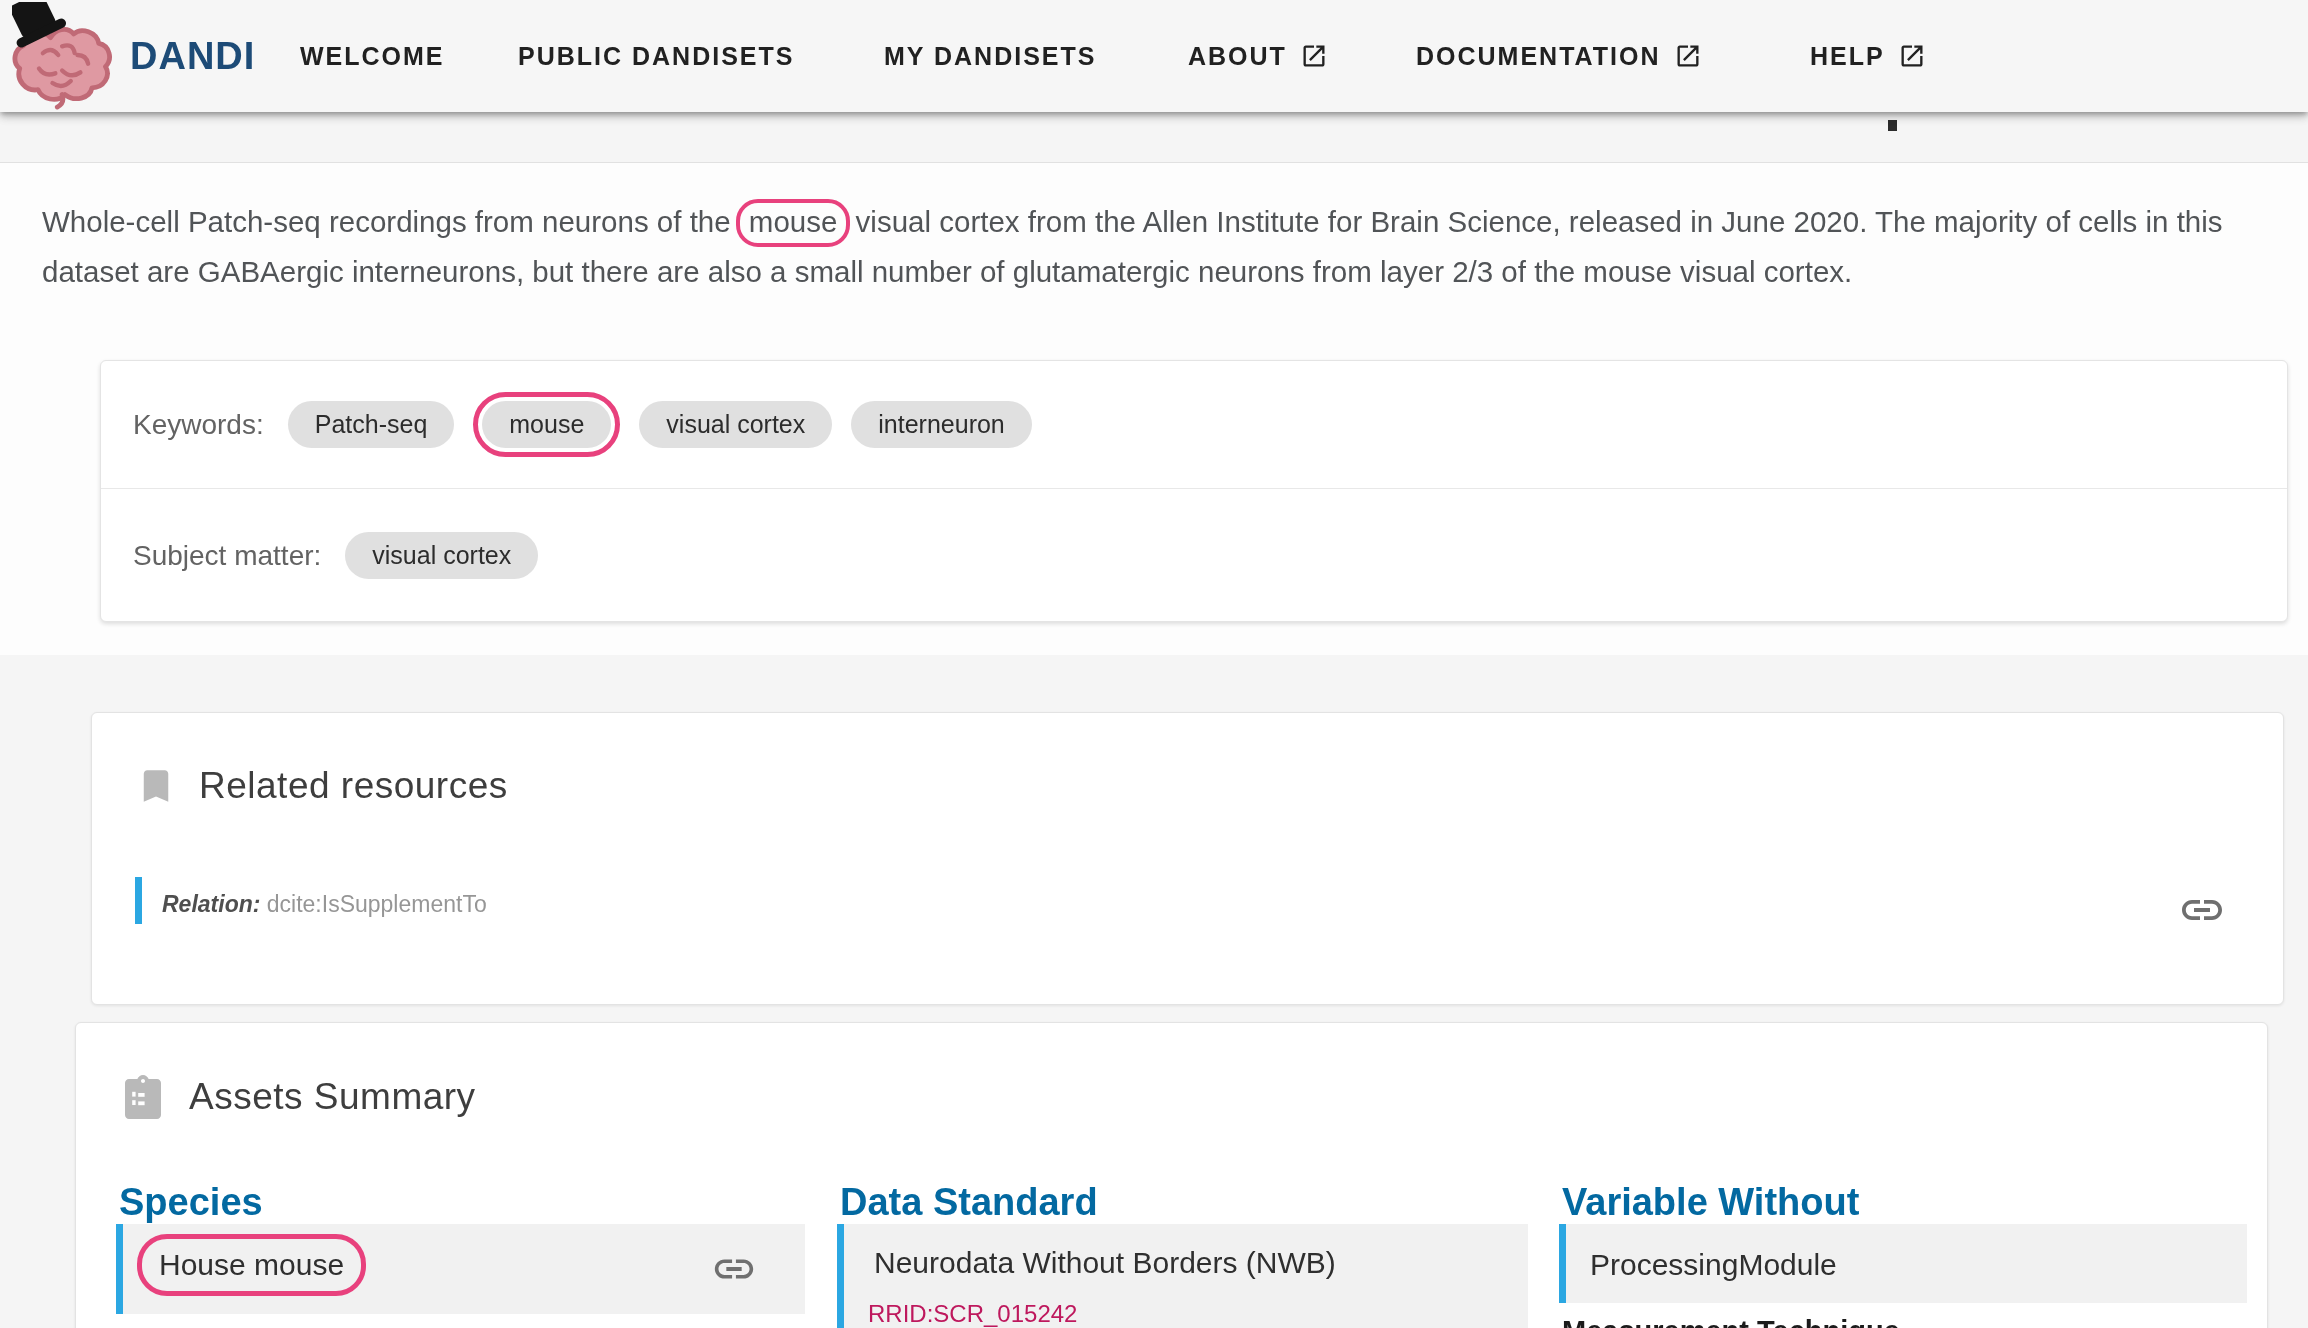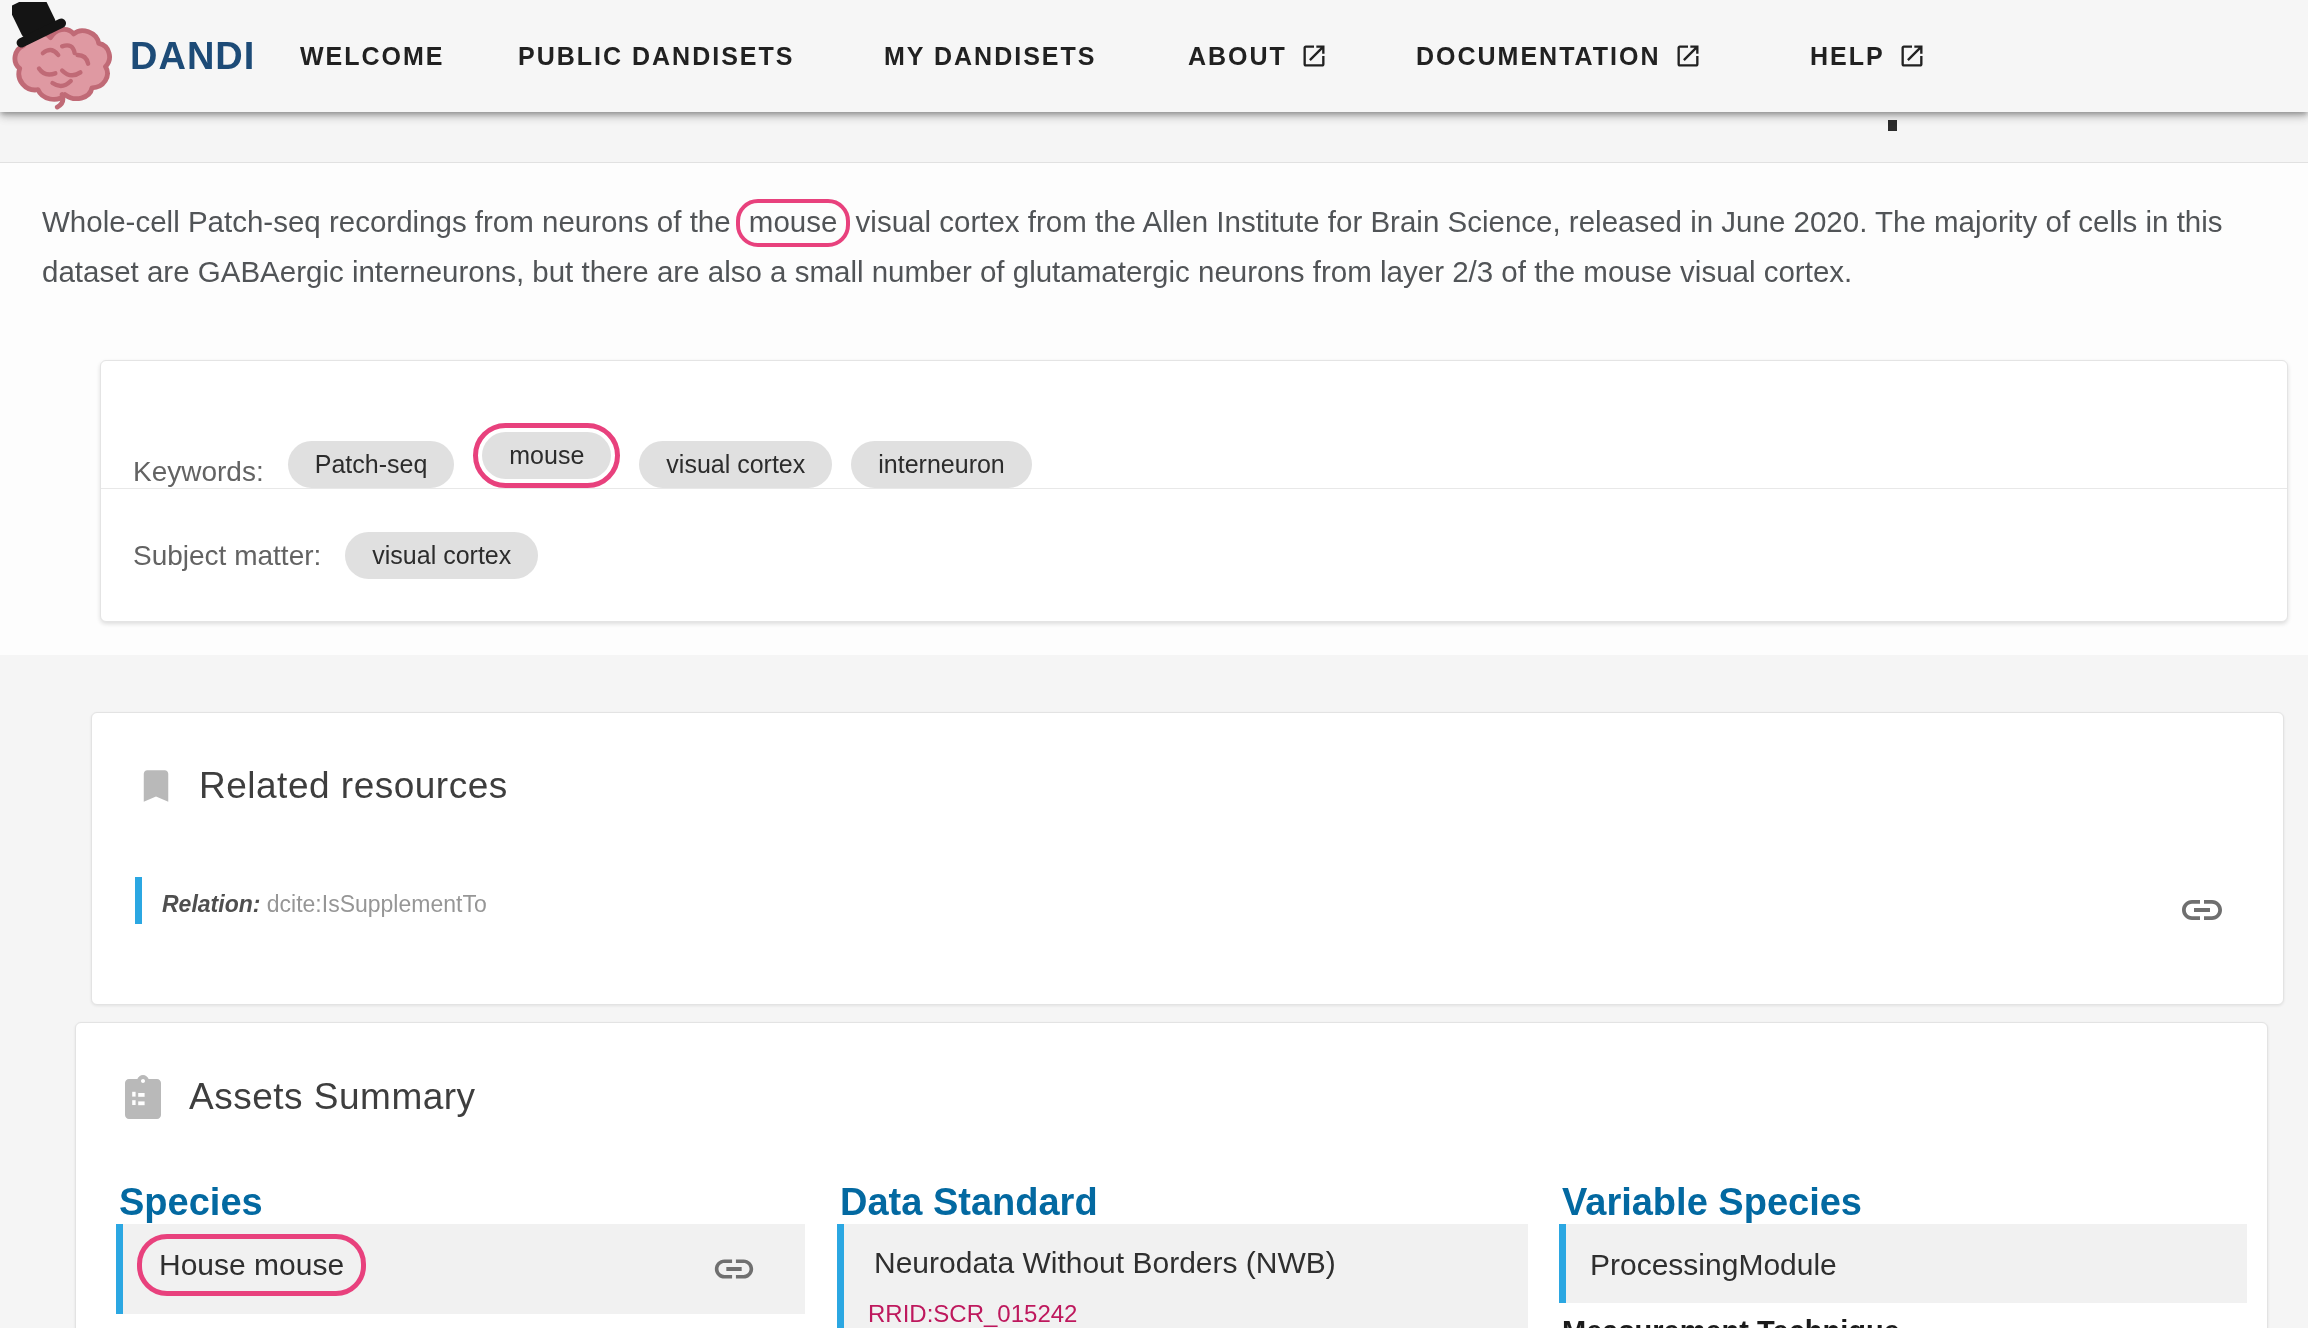--- a/index.html
+++ b/index.html
@@ -26,21 +26,21 @@
   
   .description{ position:absolute; left:42px; top:197px; width:2248px; font-size:29.5px; line-height:50px;
                 color:#515457; z-index:2; }
   .ring-inline{ display:inline-block; border:4px solid #e8417d; border-radius:22px; padding:0 9px 2px 9px;
                 margin:0 -3px; line-height:38px; }
 
   
   .meta-card{ position:absolute; left:100px; top:360px; width:2188px; height:262px; background:#ffffff;
               border:1px solid #e4e4e4; border-radius:6px; box-shadow:0 2px 4px rgba(0,0,0,.13); z-index:2; }
   .meta-row{ display:flex; align-items:center; padding-left:32px; gap:19px; }
-  .meta-row.r1{ height:127px;align-items:flex-end; } .meta-row.r2{ height:133px; }
+  .meta-row.r1{ height:127px; } .meta-row.r2{ height:133px; }
   .meta-divider{ height:1px; background:#e8e8e8; width:100%; }
   .meta-label{ font-size:28px; color:#636363; margin-right:5px; }
   .chip{ display:inline-flex; align-items:center; height:47px; padding:0 27px; border-radius:24px;
          background:#e0e0e0; color:#2c2c2c; font-size:25px; white-space:nowrap; cursor:pointer; }
   .chip-ring{ display:inline-flex; border:5px solid #e8417d; border-radius:34px; padding:4px; background:#ffffff; }
 
   
   .gray-section{ position:absolute; left:0; top:655px; width:2308px; height:673px; background:#f5f5f5; z-index:1; }
 
   .card{ position:absolute; background:#ffffff; border:1px solid #e3e3e3; border-radius:6px;
@@ -185,21 +185,21 @@
             <rect x="6.6" y="13.6" width="1.7" height="2.4"></rect>
             <rect x="9.6" y="14.2" width="3.2" height="1.9"></rect>
           </g>
         </svg>
       </span>
       <span class="section-title">Assets Summary</span>
     </div>
 
     <div class="col-header ch1">Species</div>
     <div class="col-header ch2">Data Standard</div>
-    <div class="col-header ch3">Variable Species</div>
+    <div class="col-header ch3">Variable Without</div>
 
     <div class="val-box vb1">
       <span class="ring-value">
         <span class="val-text">House mouse</span>
       </span>
       <span class="link-btn species-link">
         <svg viewBox="0 0 24 24" width="46" height="46">
             <path d="M3.9 12c0-1.71 1.39-3.1 3.1-3.1h4V7H7c-2.76 0-5 2.24-5 5s2.24 5 5 5h4v-1.9H7c-1.71 0-3.1-1.39-3.1-3.1zM8 13h8v-2H8v2zm9-6h-4v1.9h4c1.71 0 3.1 1.39 3.1 3.1s-1.39 3.1-3.1 3.1h-4V17h4c2.76 0 5-2.24 5-5s-2.24-5-5-5z"></path>
           </svg>
       </span>

